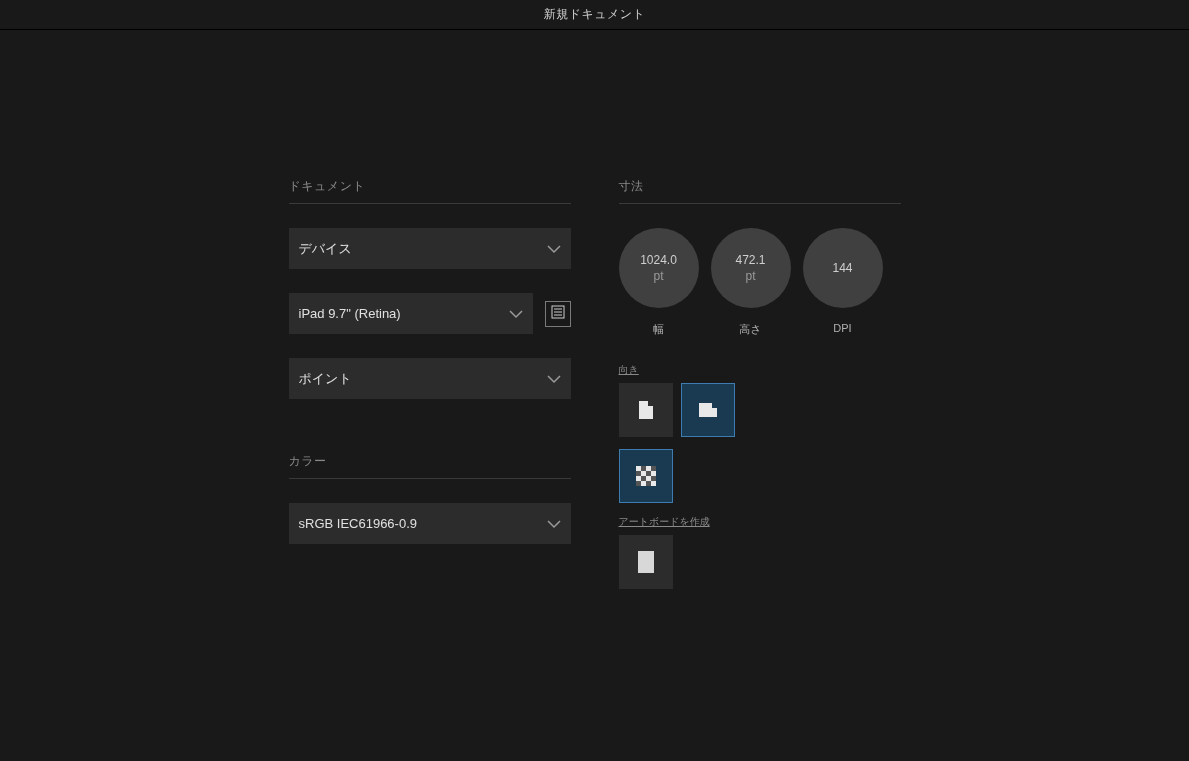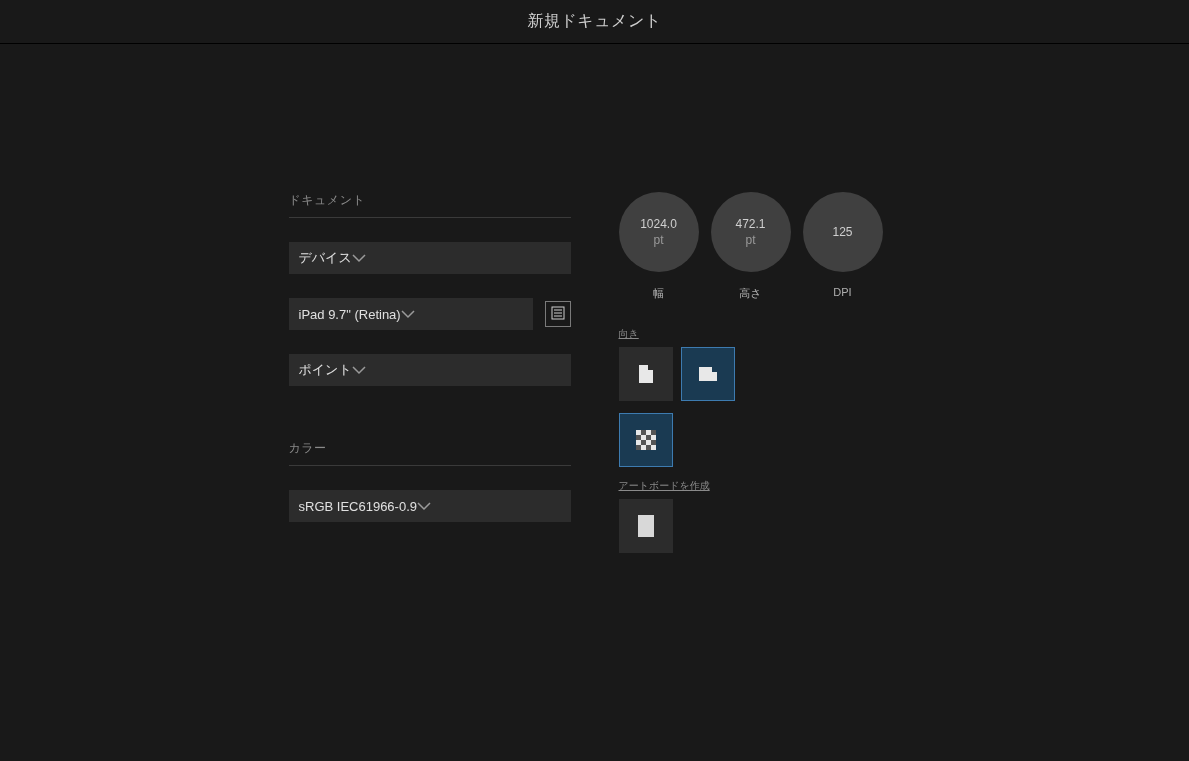--- a/index.html
+++ b/index.html
@@ -6,26 +6,26 @@
   body {
     background: #191919;
     color: #d0d0d0;
     font-family: -apple-system, "Helvetica Neue", Arial, sans-serif;
     font-size: 13px;
     width: 1189px;
     height: 761px;
     overflow: hidden;
   }
   .titlebar {
-    height: 44px;
+    height: 30px;
     border-bottom: 1px solid #000;
     display: flex;
     align-items: center;
     justify-content: center;
-    font-size: 16px;
+    font-size: 12px;
     color: #cfcfcf;
     letter-spacing: 0.5px;
   }
   .content {
     display: flex;
     padding-top: 148px;
     justify-content: center;
     gap: 48px;
   }
   .col {
@@ -34,24 +34,24 @@
   .section-title {
     color: #8a8a8a;
     font-size: 12px;
     padding-bottom: 8px;
     border-bottom: 1px solid #3a3a3a;
     margin-bottom: 24px;
     letter-spacing: 0.5px;
   }
   .dropdown {
     background: #2c2c2c;
-    height: 32px;
-    display: flex;
-    align-items: center;
-    justify-content: flex-start;
+    height: 41px;
+    display: flex;
+    align-items: center;
+    justify-content: space-between;
     padding: 0 10px;
     margin-bottom: 24px;
     cursor: pointer;
     font-size: 13px;
     color: #e0e0e0;
   }
   .dropdown-row {
     display: flex;
     gap: 12px;
     align-items: center;
@@ -229,32 +229,33 @@
       <span>sRGB IEC61966-0.9</span>
       <span class="chev">
         <svg viewBox="0 0 14 10">
             <path d="M1 2 L7 8 L13 2" stroke="#9a9a9a" stroke-width="1.5" fill="none"></path>
           </svg>
       </span>
     </div>
   </div>
 
   <div class="col">
+    <div class="section-title">寸法</div>
 
     <div class="circles">
       <div class="circle">
         <div class="val">1024.0</div>
         <div class="unit">pt</div>
       </div>
       <div class="circle">
         <div class="val">472.1</div>
         <div class="unit">pt</div>
       </div>
       <div class="circle">
-        <div class="val">125</div>
+        <div class="val">144</div>
       </div>
     </div>
     <div class="circle-labels">
       <div>幅</div>
       <div>高さ</div>
       <div>DPI</div>
     </div>
 
 
     <div class="opt-label">向き</div>

